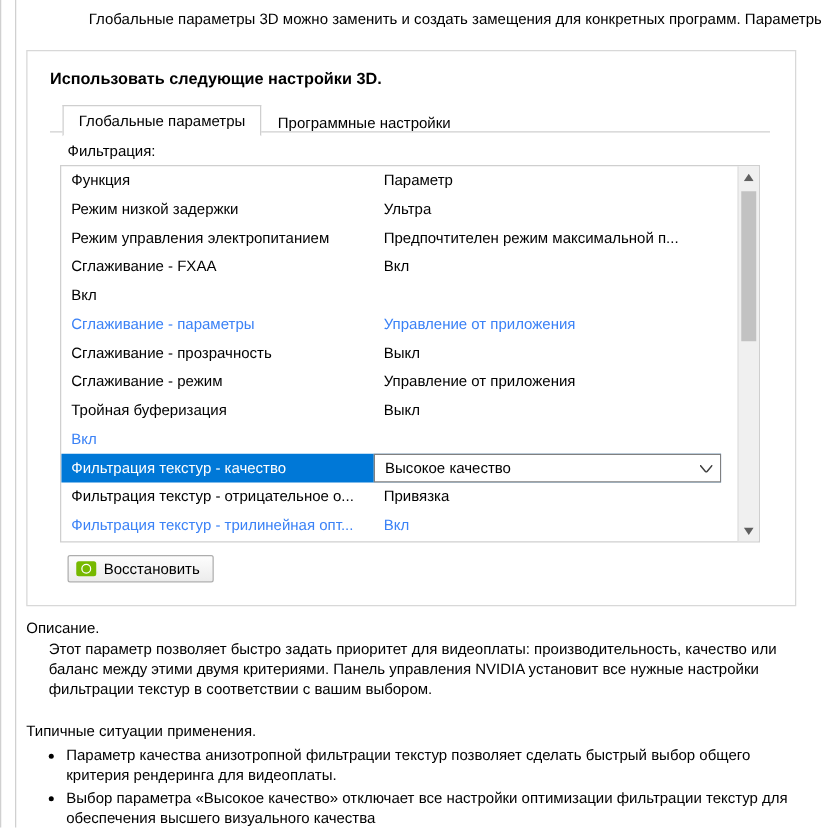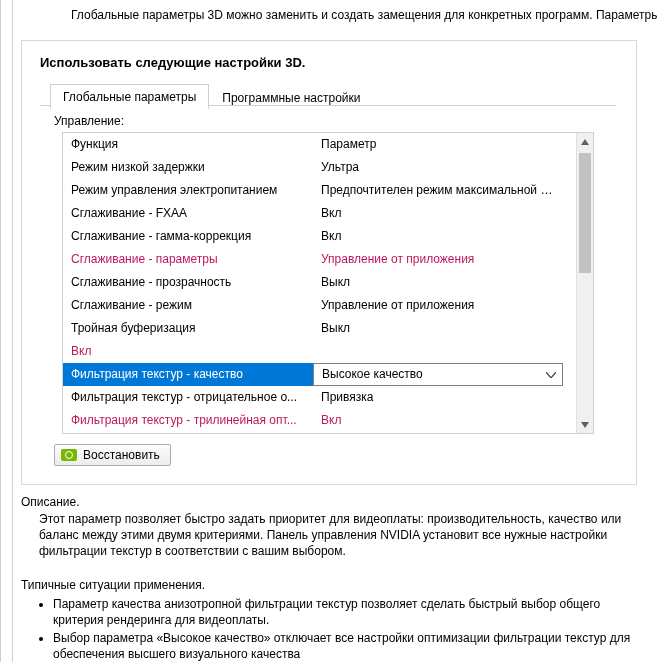--- a/index.html
+++ b/index.html
@@ -52,21 +52,21 @@
   .tab.active {
     border-color: #cfcfcf;
     background: #fff;
     border-bottom: 1px solid #fff;
   }
   .params-label {
     margin: 4px 0 4px 14px;
     font-size: 12px;
   }
   .grid-wrap {
-    margin: 0 22px;
+    margin: 0 8px;
     border: 1px solid #cfcfcf;
     position: relative;
     height: 302px;
     display: flex;
     gap: 13px;
   }
   .grid-scroll {
     flex: 1;
     overflow: hidden;
   }
@@ -78,21 +78,21 @@
   }
   .row.header .cell { font-weight: 400; }
   .cell {
     padding: 0 8px;
     white-space: nowrap;
     overflow: hidden;
     text-overflow: ellipsis;
   }
   .cell.func { width: 250px; }
   .cell.param { flex: 1; }
-  .row.disabled { color: #be185d; }
+  .row.disabled { color: #3b82f6; }
   .row.selected {
     background: #0078d7;
     color: #fff;
   }
   .row.selected .cell.param {
     background: #fff;
     color: #000;
     position: relative;
     border: 1px solid #808080;
     padding-right: 22px;
@@ -194,42 +194,41 @@
 <div class="top-text">Глобальные параметры 3D можно заменить и создать замещения для конкретных программ. Параметры замеще</div>
 
 <div class="panel">
   <div class="panel-title">Использовать следующие настройки 3D.</div>
 
   <div class="tabs">
     <button class="tab active">Глобальные параметры</button>
     <button class="tab">Программные настройки</button>
   </div>
 
-  <div class="params-label">Управление:</div>
+  <div class="params-label">Фильтрация:</div>
 
   <div class="grid-wrap">
     <div class="grid-scroll" id="grid-scroll">
         <div class="row header">
           <div class="cell func">Функция</div>
           <div class="cell param">Параметр</div>
         </div>
         <div class="row">
           <div class="cell func">Режим низкой задержки</div>
           <div class="cell param">Ультра</div>
         </div>
         <div class="row">
           <div class="cell func">Режим управления электропитанием</div>
           <div class="cell param">Предпочтителен режим максимальной п...</div>
         </div>
         <div class="row">
           <div class="cell func">Сглаживание - FXAA</div>
           <div class="cell param">Вкл</div>
         </div>
         <div class="row">
-          <div class="cell func">Сглаживание - гамма-коррекция</div>
           <div class="cell param">Вкл</div>
         </div>
         <div class="row disabled">
           <div class="cell func">Сглаживание - параметры</div>
           <div class="cell param">Управление от приложения</div>
         </div>
         <div class="row">
           <div class="cell func">Сглаживание - прозрачность</div>
           <div class="cell param">Выкл</div>
         </div>

